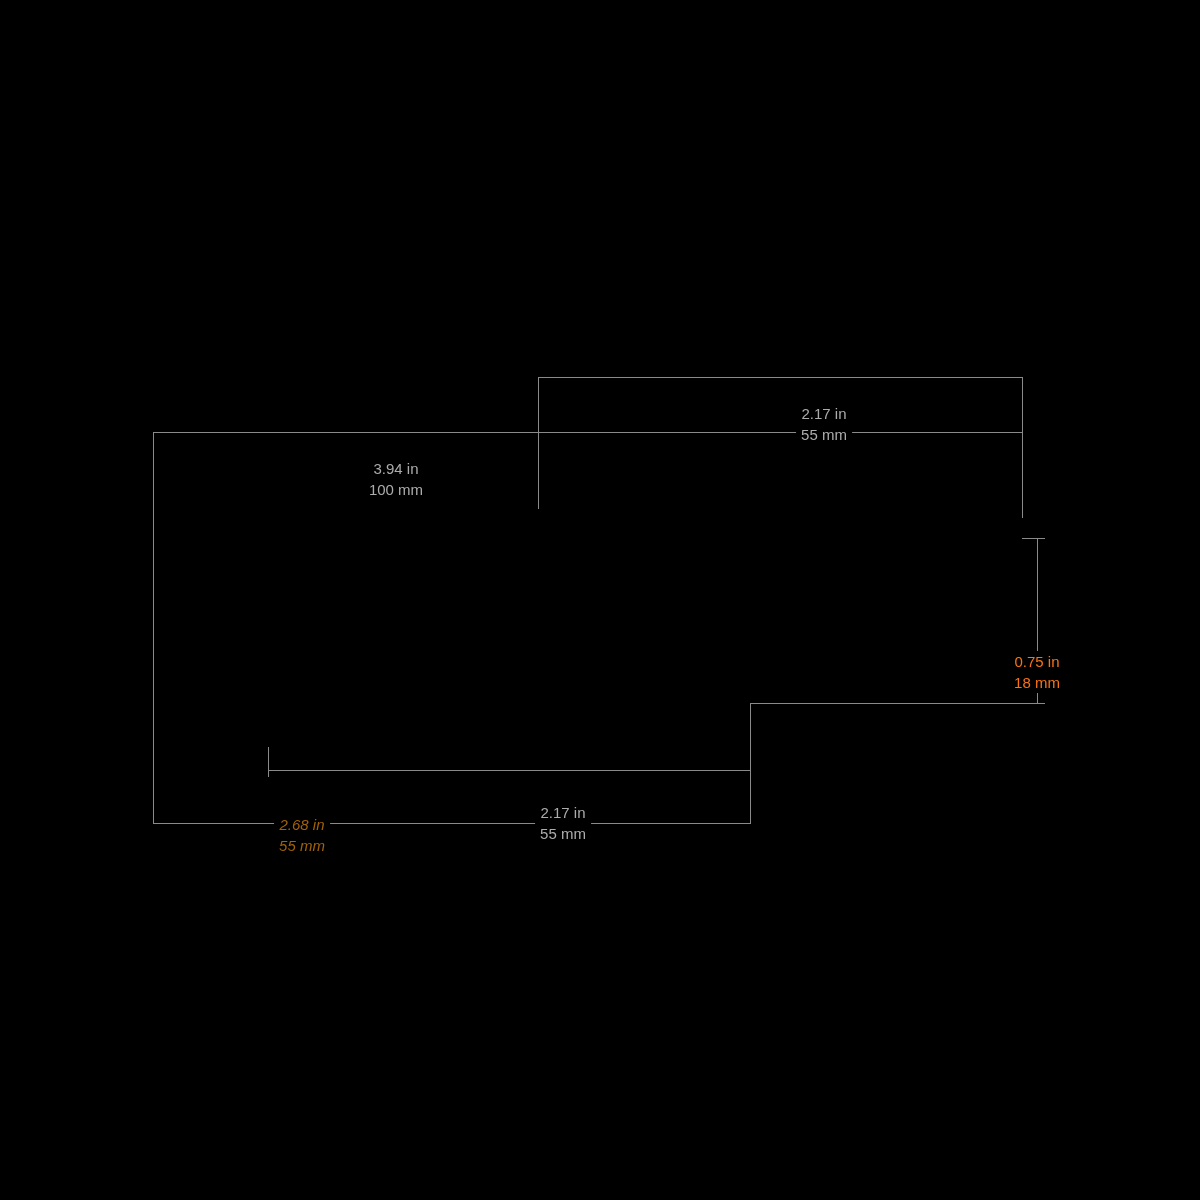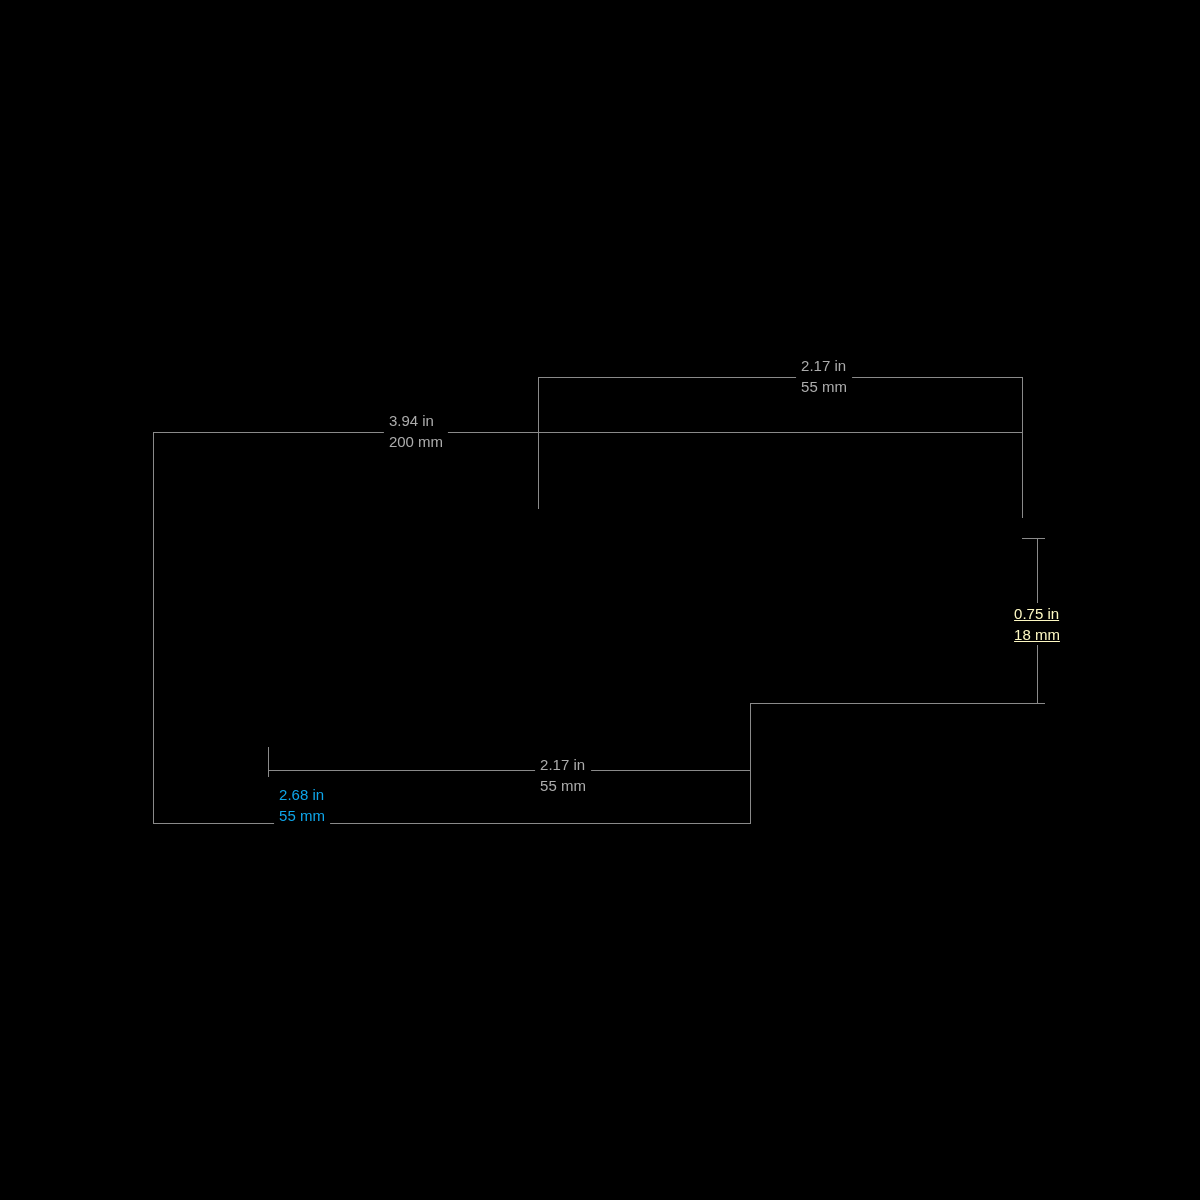--- a/index.html
+++ b/index.html
@@ -24,24 +24,25 @@
   }
   .dim-line {
     position: absolute;
     background: #8a8a8a;
   }
   .dim-label {
     position: absolute;
     transform: translate(-50%, -50%);
     background: #000000;          
     padding: 0 5px;
-    text-align: left;
+    text-align: center;
     font-size: 15px;
     line-height: 21px;
     white-space: nowrap;
+    margin-top: 48px;
   }
 </style>
 </head>
 <body>
 
 <div id="drawing" style="background: rgb(0, 0, 0);">
     <div class="dim-line" style="left: 538px; top: 377px; width: 484px; height: 1px; background: rgb(138, 138, 138);"></div>
     <div class="dim-line" style="left: 538px; top: 377px; width: 1px; height: 132px; background: rgb(138, 138, 138);"></div>
     <div class="dim-line" style="left: 1022px; top: 377px; width: 1px; height: 141px; background: rgb(138, 138, 138);"></div>
     <div class="dim-line" style="left: 153px; top: 432px; width: 869px; height: 1px; background: rgb(138, 138, 138);"></div>
@@ -50,29 +51,29 @@
     <div class="dim-line" style="left: 1037px; top: 538px; width: 1px; height: 165px; background: rgb(138, 138, 138);"></div>
     <div class="dim-line" style="left: 750px; top: 703px; width: 295px; height: 1px; background: rgb(138, 138, 138);"></div>
     <div class="dim-line" style="left: 750px; top: 703px; width: 1px; height: 121px; background: rgb(138, 138, 138);"></div>
     <div class="dim-line" style="left: 268px; top: 770px; width: 482px; height: 1px; background: rgb(138, 138, 138);"></div>
     <div class="dim-line" style="left: 268px; top: 747px; width: 1px; height: 30px; background: rgb(138, 138, 138);"></div>
     <div class="dim-line" style="left: 153px; top: 823px; width: 597px; height: 1px; background: rgb(138, 138, 138);"></div>
     <div class="dim-label" style="left: 824px; top: 376px; color: rgb(172, 172, 172);">
       <div>2.17 in</div>
       <div>55 mm</div>
     </div>
-    <div class="dim-label" style="left: 416px; top: 431px; color: rgb(172, 172, 172);">
+    <div class="dim-label" style="left: 396px; top: 431px; color: rgb(172, 172, 172);">
       <div>3.94 in</div>
-      <div>200 mm</div>
+      <div>100 mm</div>
     </div>
-    <div class="dim-label" style="left: 1037px; top: 624px; color: #fef9c3; text-decoration: underline;">
+    <div class="dim-label" style="left: 1037px; top: 624px; color: #f97316;">
       <div>0.75 in</div>
       <div>18 mm</div>
     </div>
     <div class="dim-label" style="left: 563px; top: 775px; color: rgb(172, 172, 172);">
       <div>2.17 in</div>
       <div>55 mm</div>
     </div>
-    <div class="dim-label" style="left: 302px; top: 805px; color: #0ea5e9;">
+    <div class="dim-label" style="left: 302px; top: 787px; color: #a16207; font-style: italic;">
       <div>2.68 in</div>
       <div>55 mm</div>
     </div>
   </div>
 
 </body></html>

